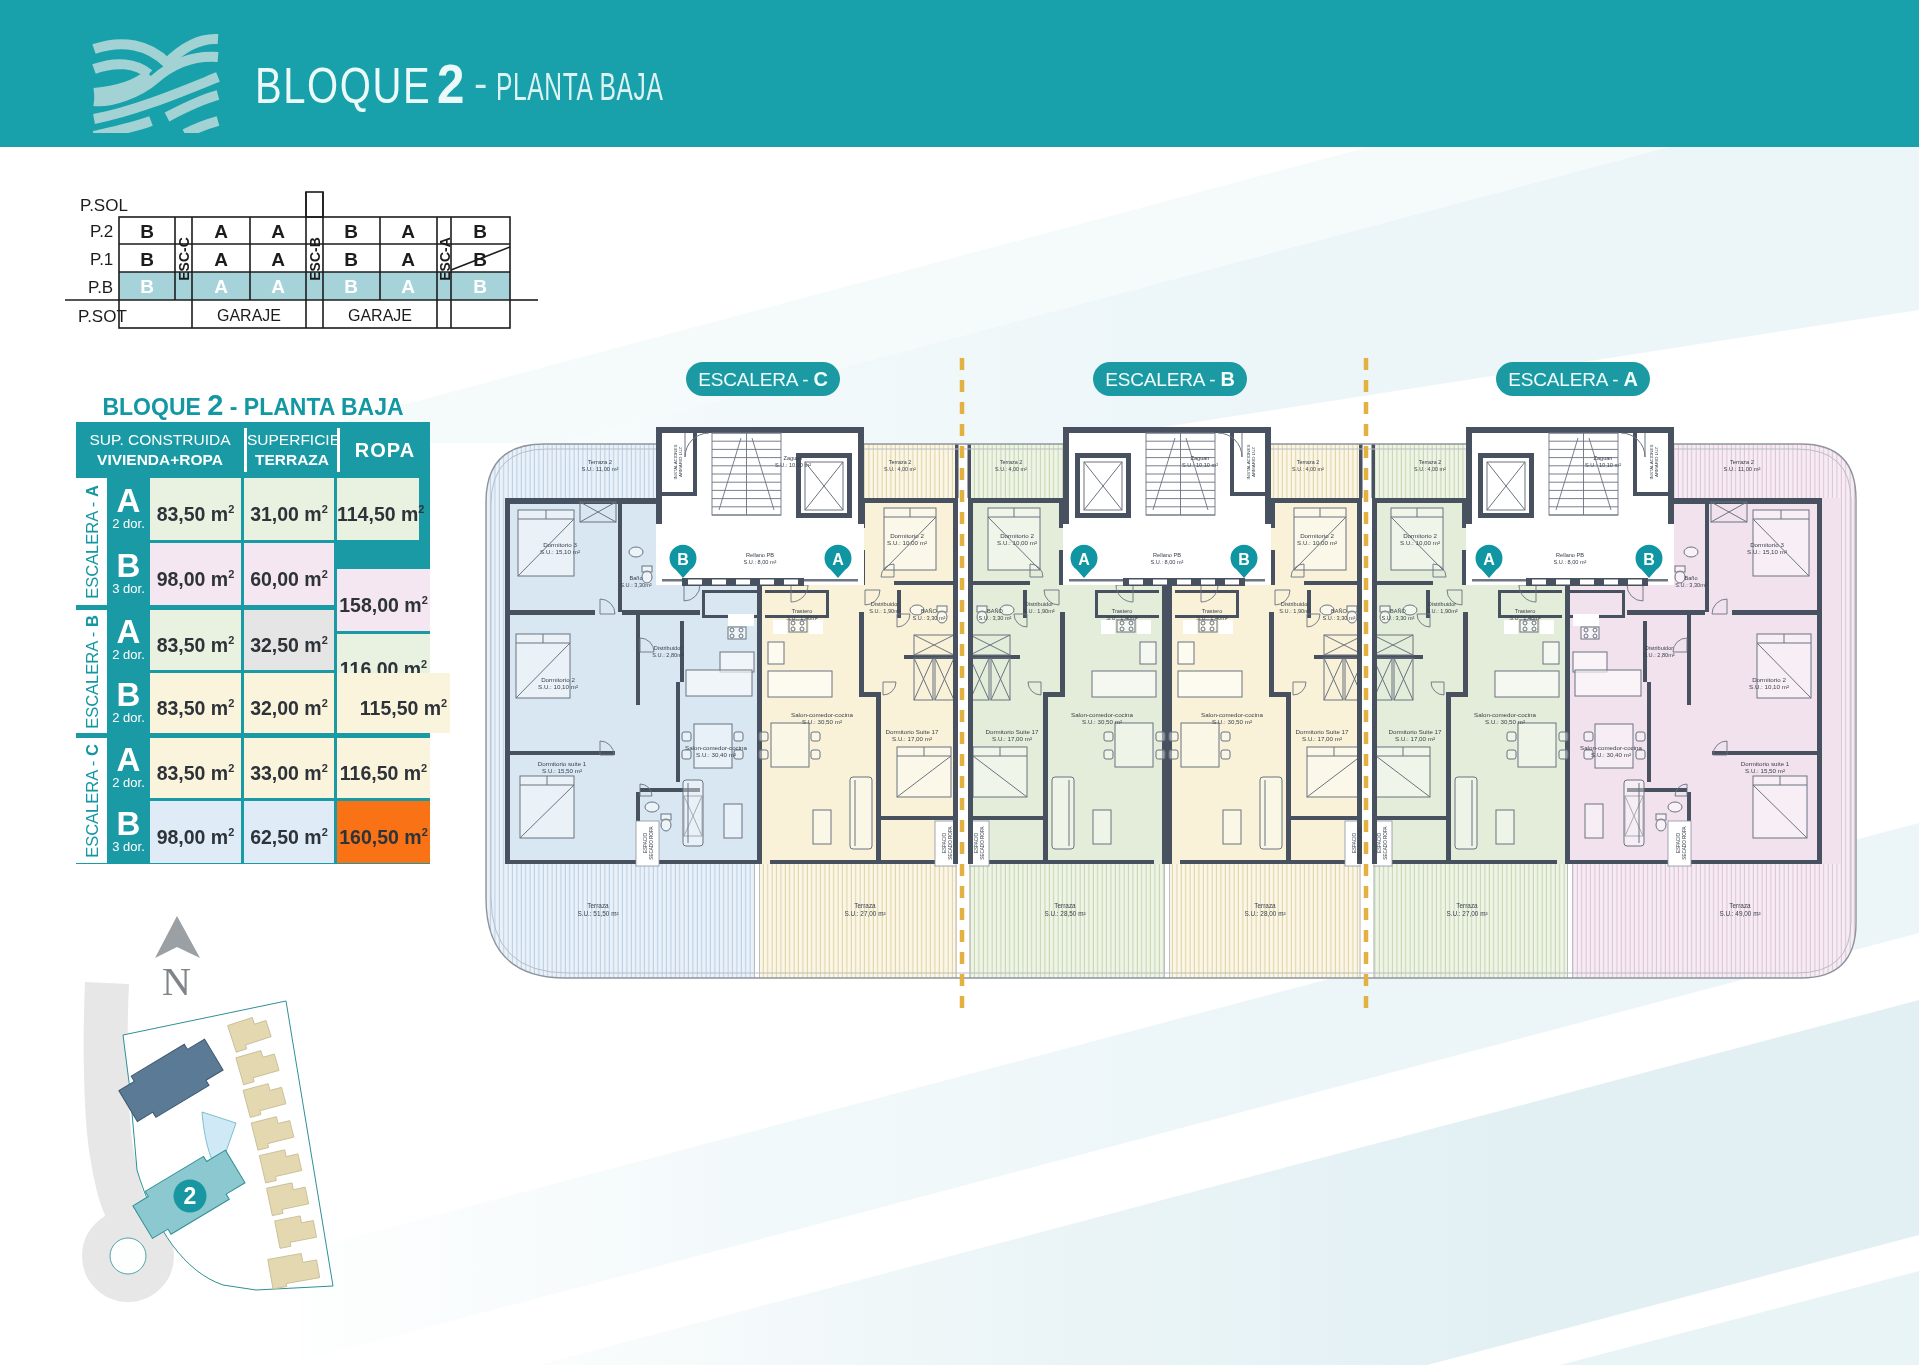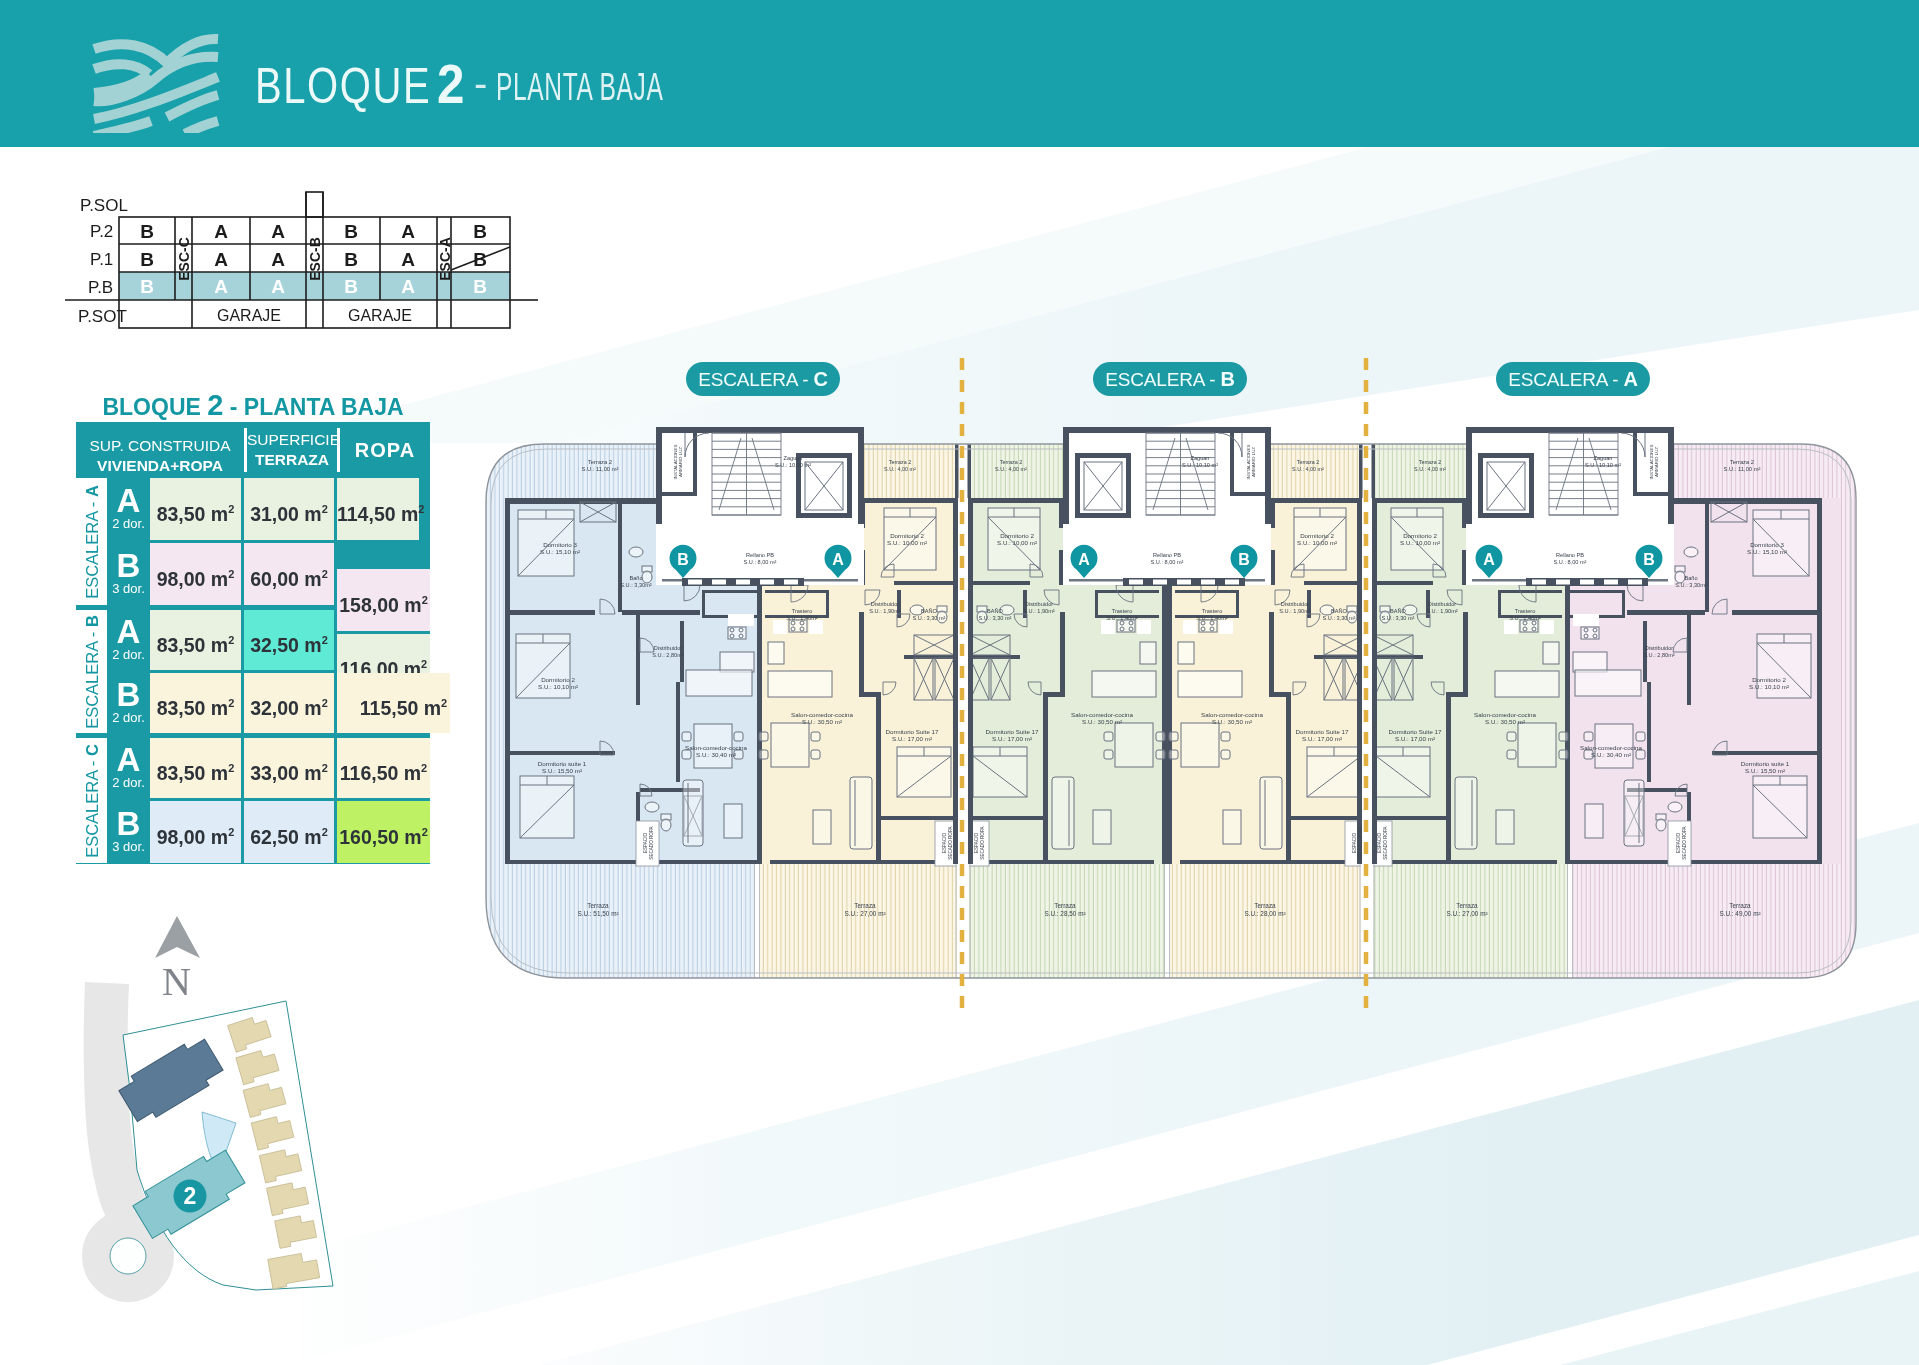--- a/index.html
+++ b/index.html
@@ -123,21 +123,21 @@
       <text x="320" y="141">GARAJE</text>
     </g>
   </g>
 </svg>
 
 <div class="abs" style="left:76px;top:389px;width:354px;font-family:'Liberation Sans',sans-serif;">
   <div style="text-align:center;color:#1397a2;font-size:23px;font-weight:bold;letter-spacing:0px;">BLOQUE <span style="font-size:29px;">2</span> - PLANTA BAJA</div>
 </div>
 <div class="abs" id="tbl" style="left:76px;top:422px;width:354px;height:442px;background:#1a9aa4;">
 
-  <div class="abs" style="left:0;top:0;width:168px;height:56px;color:#fff;text-align:center;font-size:15.5px;line-height:1.3;padding-top:14px;box-sizing:border-box;">SUP. CONSTRUIDA<br><b>VIVIENDA+ROPA</b></div>
+  <div class="abs" style="left:0;top:0;width:168px;height:56px;color:#fff;text-align:center;font-size:15.5px;line-height:1.3;padding-top:8px;box-sizing:border-box;">SUP. CONSTRUIDA<br><b>VIVIENDA+ROPA</b></div>
   <div class="abs" style="left:171px;top:0;width:90px;height:56px;color:#fff;text-align:center;font-size:15.5px;line-height:1.3;padding-top:8px;box-sizing:border-box;">SUPERFICIE<br><b>TERRAZA</b></div>
   <div class="abs" style="left:264px;top:0;width:90px;height:56px;color:#fff;text-align:center;font-size:20px;font-weight:bold;line-height:56px;letter-spacing:1px;">ROPA</div>
   <div class="abs" style="left:168px;top:6px;width:3px;height:44px;background:#fff;"></div>
   <div class="abs" style="left:261px;top:6px;width:3px;height:44px;background:#fff;"></div>
 </div>
 <div id="tbody">
     <div class="abs" style="left:110px;top:478px;width:37px;height:62px;background:#1a9aa4;color:#fff;text-align:center;">
       <div style="font-size:33px;font-weight:bold;line-height:1.1;margin-top:5px;">A</div>
       <div style="font-size:13px;margin-top:-3px;">2 dor.</div>
     </div>
@@ -149,21 +149,21 @@
       <div style="font-size:13px;margin-top:-3px;">3 dor.</div>
     </div>
 <div class="abs" style="left:150px;top:543px;width:91px;height:62px;background:#f5e7f1;color:#2d3338;font-weight:bold;font-size:19.5px;text-align:center;line-height:62px;">98,00&nbsp;m<sup style="font-size:11px;">2</sup></div>
 <div class="abs" style="left:244px;top:543px;width:90px;height:62px;background:#f5e7f1;color:#2d3338;font-weight:bold;font-size:19.5px;text-align:center;line-height:62px;">60,00&nbsp;m<sup style="font-size:11px;">2</sup></div>
 <div class="abs" style="left:337px;top:543px;width:93px;height:62px;background:#f5e7f1;color:#2d3338;font-weight:bold;font-size:19.5px;text-align:center;line-height:62px;margin-top:26px;">158,00&nbsp;m<sup style="font-size:11px;">2</sup></div>
 <div class="abs" style="left:110px;top:610px;width:37px;height:60px;background:#1a9aa4;color:#fff;text-align:center;">
       <div style="font-size:33px;font-weight:bold;line-height:1.1;margin-top:4px;">A</div>
       <div style="font-size:13px;margin-top:-3px;">2 dor.</div>
     </div>
 <div class="abs" style="left:150px;top:610px;width:91px;height:60px;background:#e9f1e1;color:#2d3338;font-weight:bold;font-size:19.5px;text-align:center;line-height:60px;">83,50&nbsp;m<sup style="font-size:11px;">2</sup></div>
-<div class="abs" style="left:244px;top:610px;width:90px;height:60px;background:#5eead4;color:#2d3338;font-weight:bold;font-size:19.5px;text-align:center;line-height:60px;">32,50&nbsp;m<sup style="font-size:11px;">2</sup></div>
+<div class="abs" style="left:244px;top:610px;width:90px;height:60px;background:#e5e5e5;color:#2d3338;font-weight:bold;font-size:19.5px;text-align:center;line-height:60px;">32,50&nbsp;m<sup style="font-size:11px;">2</sup></div>
 <div class="abs" style="left:337px;top:634px;width:93px;height:60px;background:#e9f1e1;color:#2d3338;font-weight:bold;font-size:19.5px;text-align:center;line-height:60px;">116,00&nbsp;m<sup style="font-size:11px;">2</sup></div>
 <div class="abs" style="left:110px;top:673px;width:37px;height:60px;background:#1a9aa4;color:#fff;text-align:center;">
       <div style="font-size:33px;font-weight:bold;line-height:1.1;margin-top:4px;">B</div>
       <div style="font-size:13px;margin-top:-3px;">2 dor.</div>
     </div>
 <div class="abs" style="left:150px;top:673px;width:91px;height:60px;background:#fbf4dd;color:#2d3338;font-weight:bold;font-size:19.5px;text-align:center;line-height:60px;">83,50&nbsp;m<sup style="font-size:11px;">2</sup></div>
 <div class="abs" style="left:244px;top:673px;width:90px;height:60px;background:#fbf4dd;color:#2d3338;font-weight:bold;font-size:19.5px;text-align:center;line-height:60px;">32,00&nbsp;m<sup style="font-size:11px;">2</sup></div>
 <div class="abs" style="left:337px;top:673px;width:93px;height:60px;background:#fbf4dd;color:#2d3338;font-weight:bold;font-size:19.5px;text-align:center;line-height:60px;padding-left:20px;">115,50&nbsp;m<sup style="font-size:11px;">2</sup></div>
 <div class="abs" style="left:110px;top:738px;width:37px;height:60px;background:#1a9aa4;color:#fff;text-align:center;">
       <div style="font-size:33px;font-weight:bold;line-height:1.1;margin-top:4px;">A</div>
@@ -171,21 +171,21 @@
     </div>
 <div class="abs" style="left:150px;top:738px;width:91px;height:60px;background:#fbf4dd;color:#2d3338;font-weight:bold;font-size:19.5px;text-align:center;line-height:60px;">83,50&nbsp;m<sup style="font-size:11px;">2</sup></div>
 <div class="abs" style="left:244px;top:738px;width:90px;height:60px;background:#fbf4dd;color:#2d3338;font-weight:bold;font-size:19.5px;text-align:center;line-height:60px;">33,00&nbsp;m<sup style="font-size:11px;">2</sup></div>
 <div class="abs" style="left:337px;top:738px;width:93px;height:60px;background:#fbf4dd;color:#2d3338;font-weight:bold;font-size:19.5px;text-align:center;line-height:60px;">116,50&nbsp;m<sup style="font-size:11px;">2</sup></div>
 <div class="abs" style="left:110px;top:801px;width:37px;height:62px;background:#1a9aa4;color:#fff;text-align:center;">
       <div style="font-size:33px;font-weight:bold;line-height:1.1;margin-top:5px;">B</div>
       <div style="font-size:13px;margin-top:-3px;">3 dor.</div>
     </div>
 <div class="abs" style="left:150px;top:801px;width:91px;height:62px;background:#dfecf7;color:#2d3338;font-weight:bold;font-size:19.5px;text-align:center;line-height:62px;">98,00&nbsp;m<sup style="font-size:11px;">2</sup></div>
 <div class="abs" style="left:244px;top:801px;width:90px;height:62px;background:#dfecf7;color:#2d3338;font-weight:bold;font-size:19.5px;text-align:center;line-height:62px;">62,50&nbsp;m<sup style="font-size:11px;">2</sup></div>
-<div class="abs" style="left:337px;top:801px;width:93px;height:62px;background:#bef264;color:#2d3338;font-weight:bold;font-size:19.5px;text-align:center;line-height:62px;">160,50&nbsp;m<sup style="font-size:11px;">2</sup></div>
+<div class="abs" style="left:337px;top:801px;width:93px;height:62px;background:#f97316;color:#2d3338;font-weight:bold;font-size:19.5px;text-align:center;line-height:62px;">160,50&nbsp;m<sup style="font-size:11px;">2</sup></div>
 <div class="abs" style="left:76px;top:478px;width:31px;height:127px;background:#ffffff;">
       <div style="position:absolute;left:50%;top:50%;transform:translate(-50%,-50%) rotate(-90deg);white-space:nowrap;color:#1397a2;font-size:16.5px;">ESCALERA - <b>A</b></div>
     </div>
 <div class="abs" style="left:76px;top:610px;width:31px;height:123px;background:#ffffff;">
       <div style="position:absolute;left:50%;top:50%;transform:translate(-50%,-50%) rotate(-90deg);white-space:nowrap;color:#1397a2;font-size:16.5px;">ESCALERA - <b>B</b></div>
     </div>
 <div class="abs" style="left:76px;top:738px;width:31px;height:125px;background:#ffffff;">
       <div style="position:absolute;left:50%;top:50%;transform:translate(-50%,-50%) rotate(-90deg);white-space:nowrap;color:#1397a2;font-size:16.5px;">ESCALERA - <b>C</b></div>
     </div>
   </div>

